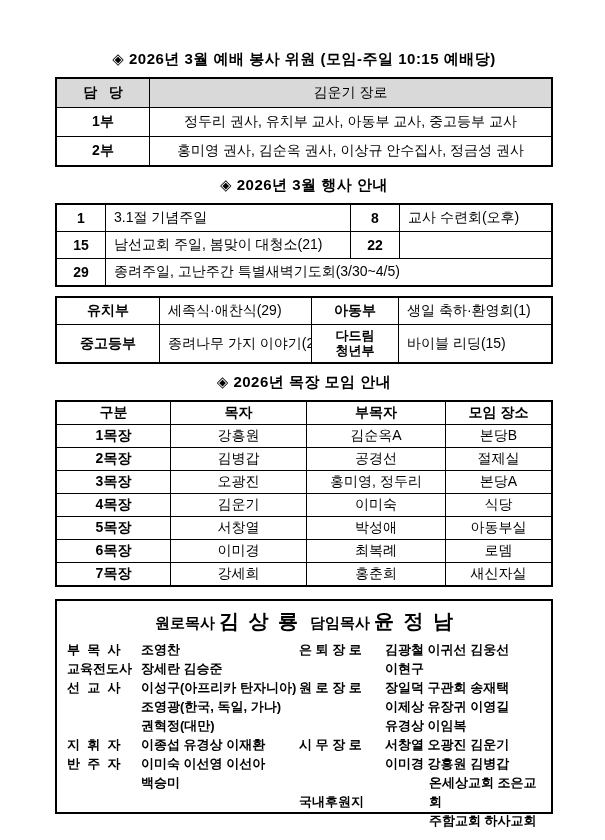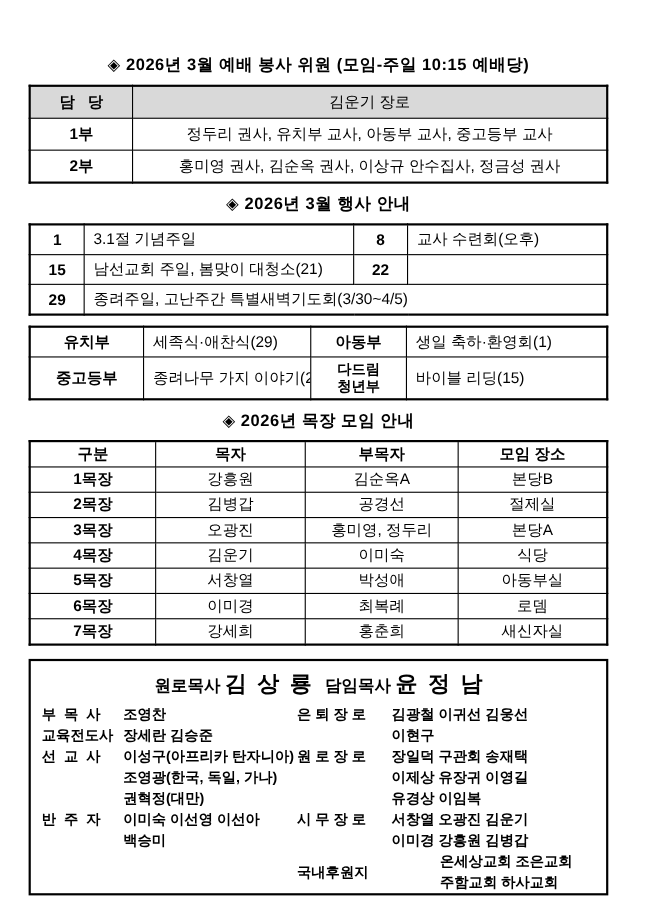--- a/index.html
+++ b/index.html
@@ -2,21 +2,21 @@
 <html><head>
 <meta charset="utf-8">
 <style>
   html,body { margin:0; padding:0; background:#ffffff; }
   body {
     width:605px; height:840px;
     font-family:"Liberation Sans","DejaVu Sans",sans-serif;
     color:#000;
     overflow:hidden;
   }
-  .page { padding:50px 52px 0 26px; }
+  .page { padding:50px 52px 0 55px; }
   .sec-title {
     text-align:center; font-weight:bold; font-size:15px;
     margin:0 0 8px 0; letter-spacing:0.5px; white-space:pre;
   }
   .gap-s { height:9px; }
 
   table { border-collapse:collapse; width:100%; table-layout:fixed; }
   table, th, td { border:1px solid #000; }
   table { border:2px solid #000; }
   td {
@@ -211,20 +211,24 @@
           <span class="slabel">교육전도사</span>
           <span class="snames">장세란 김승준</span>
         </div>
         <div class="staff-row">
           <span class="slabel">선  교  사</span>
           <span class="snames">이성구(아프리카 탄자니아)
 조영광(한국, 독일, 가나)
 권혁정(대만)</span>
         </div>
         <div class="staff-row">
+          <span class="slabel">지  휘  자</span>
+          <span class="snames">이종섭 유경상 이재환</span>
+        </div>
+        <div class="staff-row">
           <span class="slabel">반  주  자</span>
           <span class="snames">이미숙 이선영 이선아
 백승미</span>
         </div>
       </div>
       <div class="staff-col rgt">
         <div class="staff-row">
           <span class="slabel">은 퇴 장 로</span>
           <span class="snames">김광철 이귀선 김웅선
 이현구</span>

